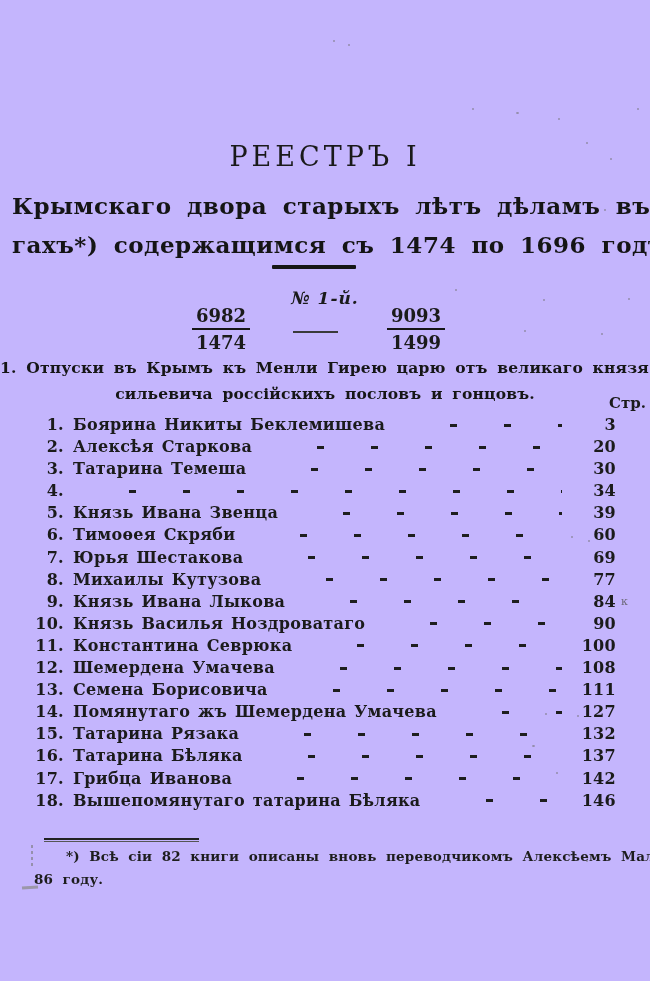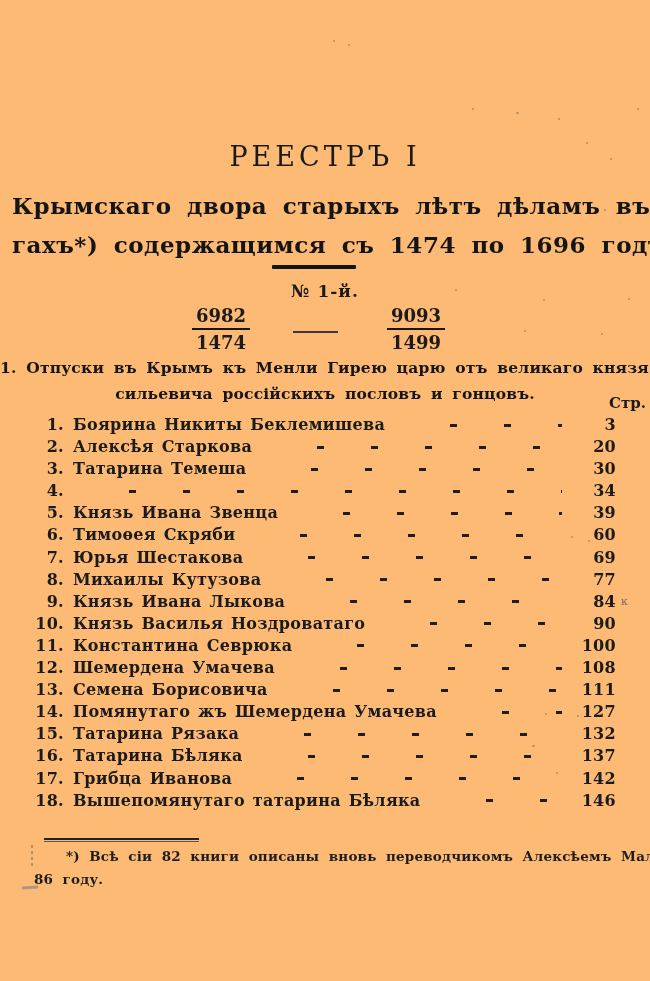--- a/index.html
+++ b/index.html
@@ -6,21 +6,21 @@
   body{
     width:650px;height:981px;
     background:#f2f2ef;
     font-family:"DejaVu Serif","Liberation Serif",serif;
     color:#1b1b1b;
     overflow:hidden;
   }
   .page{
     position:relative;
     width:650px;height:981px;
-    background:#fdba74;
+    background:#c4b5fd;
     overflow:hidden;
   }
   
   .title{
     position:absolute;top:141px;left:0;width:650px;
     text-align:center;
     font-size:27px;font-weight:400;letter-spacing:4px;
     color:#1a1a1a;
   }
   .subtitle{
@@ -30,23 +30,23 @@
     letter-spacing:0.5px;word-spacing:7px;
     color:#151515;
     white-space:nowrap;
   }
   .head-rule{
     position:absolute;top:265px;left:272px;
     width:84px;height:4px;background:#161616;
     border-radius:1px;
   }
   .entry-number{
-    position:absolute;top:281px;left:0;width:650px;
+    position:absolute;top:288px;left:0;width:650px;
     text-align:center;
-    font-size:17px;font-weight:700;letter-spacing:1px;
+    font-size:17px;font-weight:700;letter-spacing:1px;font-style:italic;
   }
   
   .dates{position:absolute;top:304px;left:0;width:650px;height:52px;}
   .fraction{position:absolute;width:70px;text-align:center;
     font-size:18px;font-weight:700;line-height:23px;}
   .fraction .num{border-bottom:2.5px solid #161616;padding:0 4px 1px 4px;display:inline-block;}
   .fraction .den{padding-top:1px;}
   .fraction-left{left:186px;}
   .fraction-right{left:381px;}
   .dates-dash{

